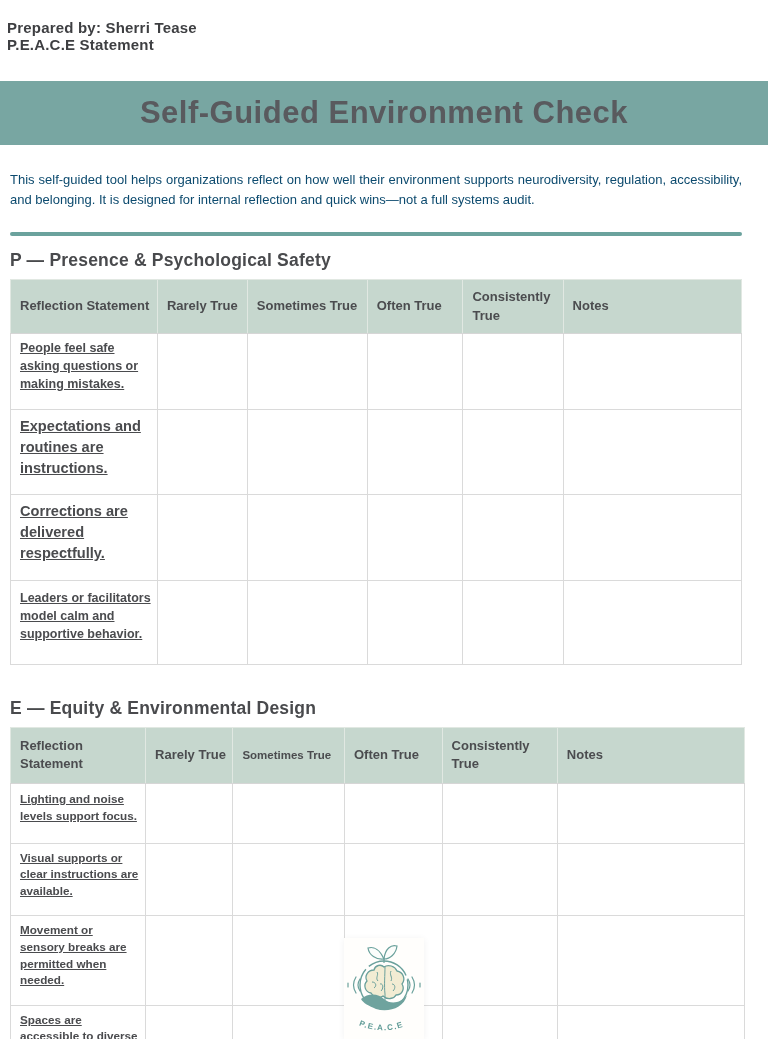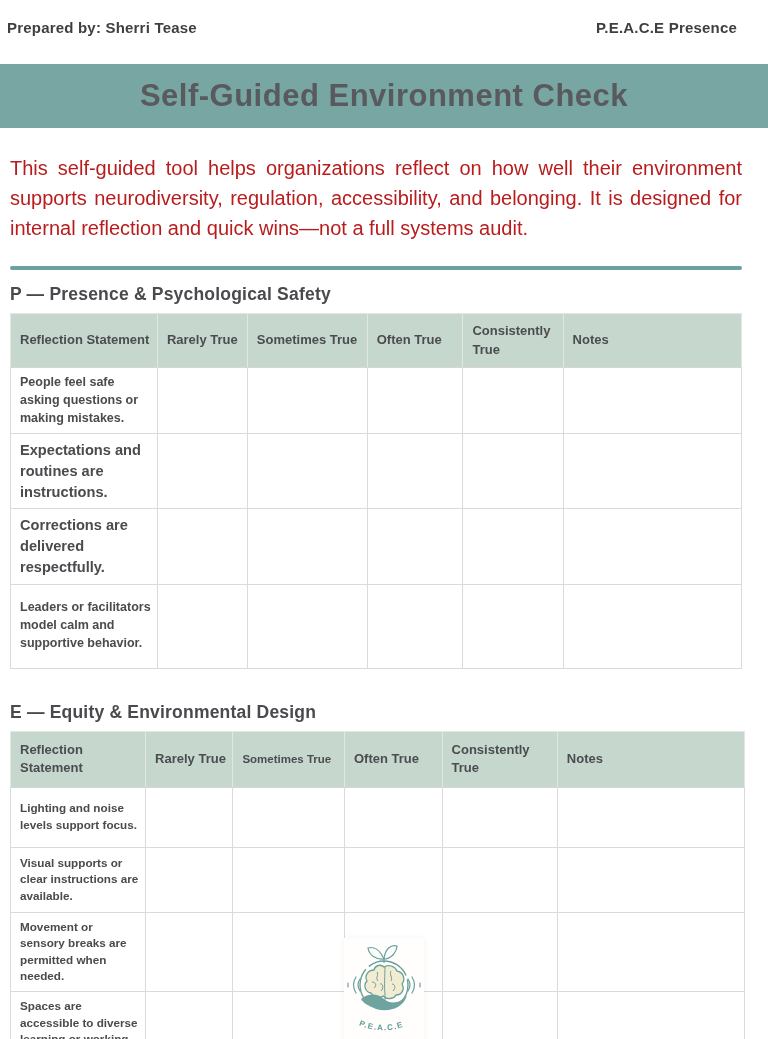--- a/index.html
+++ b/index.html
@@ -4,74 +4,75 @@
 <style>
   html,body { margin:0; padding:0; }
   body {
     width:768px; height:1039px; background:#ffffff;
     font-family:"Liberation Sans", sans-serif;
     position:relative; overflow:hidden;
     color:#4a4b4e;
   }
   .topbar {
     display:flex; justify-content:space-between; align-items:flex-start;
-    padding:19px 31px 0 7px;
+    padding:19px 14px 0 7px;
     font-size:15px; font-weight:bold; color:#3e3f42;
     letter-spacing:0.2px;
+    flex-direction:column;
   }
   .banner {
     margin-top:28px; height:64px; background:#78a6a2;
     display:flex; align-items:center; justify-content:center;
   }
   .banner .title {
     font-size:31px; font-weight:bold; color:#595a5e; letter-spacing:0.5px;
   }
   .content { padding:0 26px 0 10px; }
   .intro {
-    margin-top:25px; font-size:20px; line-height:1.5;
-    color:#b91c1c; text-align:justify;
+    margin-top:25px; font-size:13px; line-height:1.5;
+    color:#0c4a6e; text-align:justify;
   }
   .divider {
     margin-top:23px; height:4px; background:#6ba29d; border-radius:3px;
   }
   .section-heading {
     margin:14px 0 8px 0; font-size:17.5px; font-weight:bold;
     color:#494a4d; letter-spacing:0.2px;
   }
   table { border-collapse:collapse; table-layout:fixed; }
   .tbl1 { width:732px; }
   .tbl2 { width:735px; }
   th {
     background:#c6d7ce; color:#4b4c4f; font-size:13px; font-weight:bold;
     text-align:left; vertical-align:middle; line-height:1.4;
     padding:8px 5px 8px 9px;
     border:1px solid #e1e8e2; border-bottom:1px solid #d6d6d6;
   }
   th.th-small { font-size:11.5px; }
   td {
     border:1px solid #dadada; vertical-align:middle;
-    padding:6px 5px 6px 9px; background:#ffffff;
+    padding:6px 5px 16px 9px; background:#ffffff;text-decoration:underline;
   }
   td.stmt { color:#4a4b4e; font-weight:bold; line-height:1.42; }
   .t-sm  { font-size:12.5px; }
   .t-lg  { font-size:14.6px; }
   .t-xs  { font-size:11.7px; }
   .logo-card {
     position:absolute; top:938px; left:50%; transform:translateX(-50%);
     width:80px; height:101px; background:#fffefc;
     box-shadow:0 1px 7px rgba(0,0,0,0.06);
     display:flex; justify-content:center; align-items:flex-start;
   }
 </style>
 </head>
 <body>
 
 <div class="topbar">
   <span>Prepared by: Sherri Tease</span>
-  <span>P.E.A.C.E Presence</span>
+  <span>P.E.A.C.E Statement</span>
 </div>
 
 <div class="banner">
   <span class="title">Self-Guided Environment Check</span>
 </div>
 
 <div class="content">
 
   <p class="intro">This self-guided tool helps organizations reflect on how well their environment supports neurodiversity, regulation, accessibility, and belonging. It is designed for internal reflection and quick wins—not a full systems audit.</p>
 

